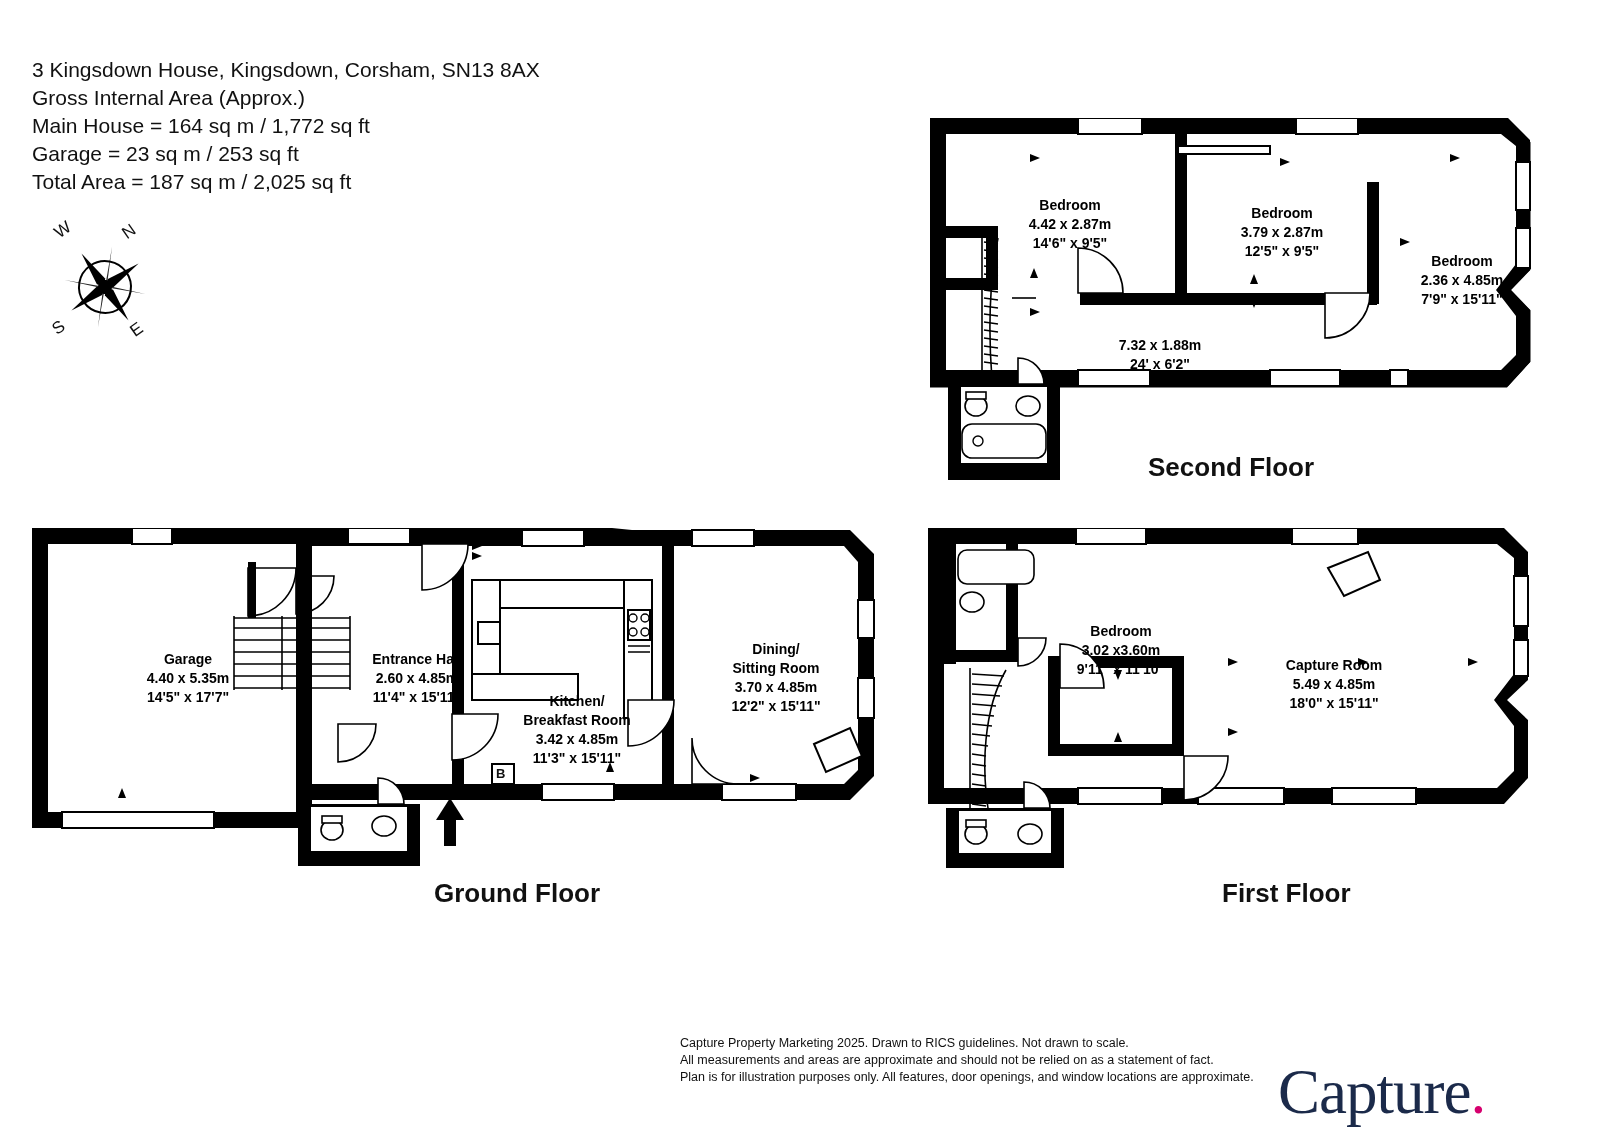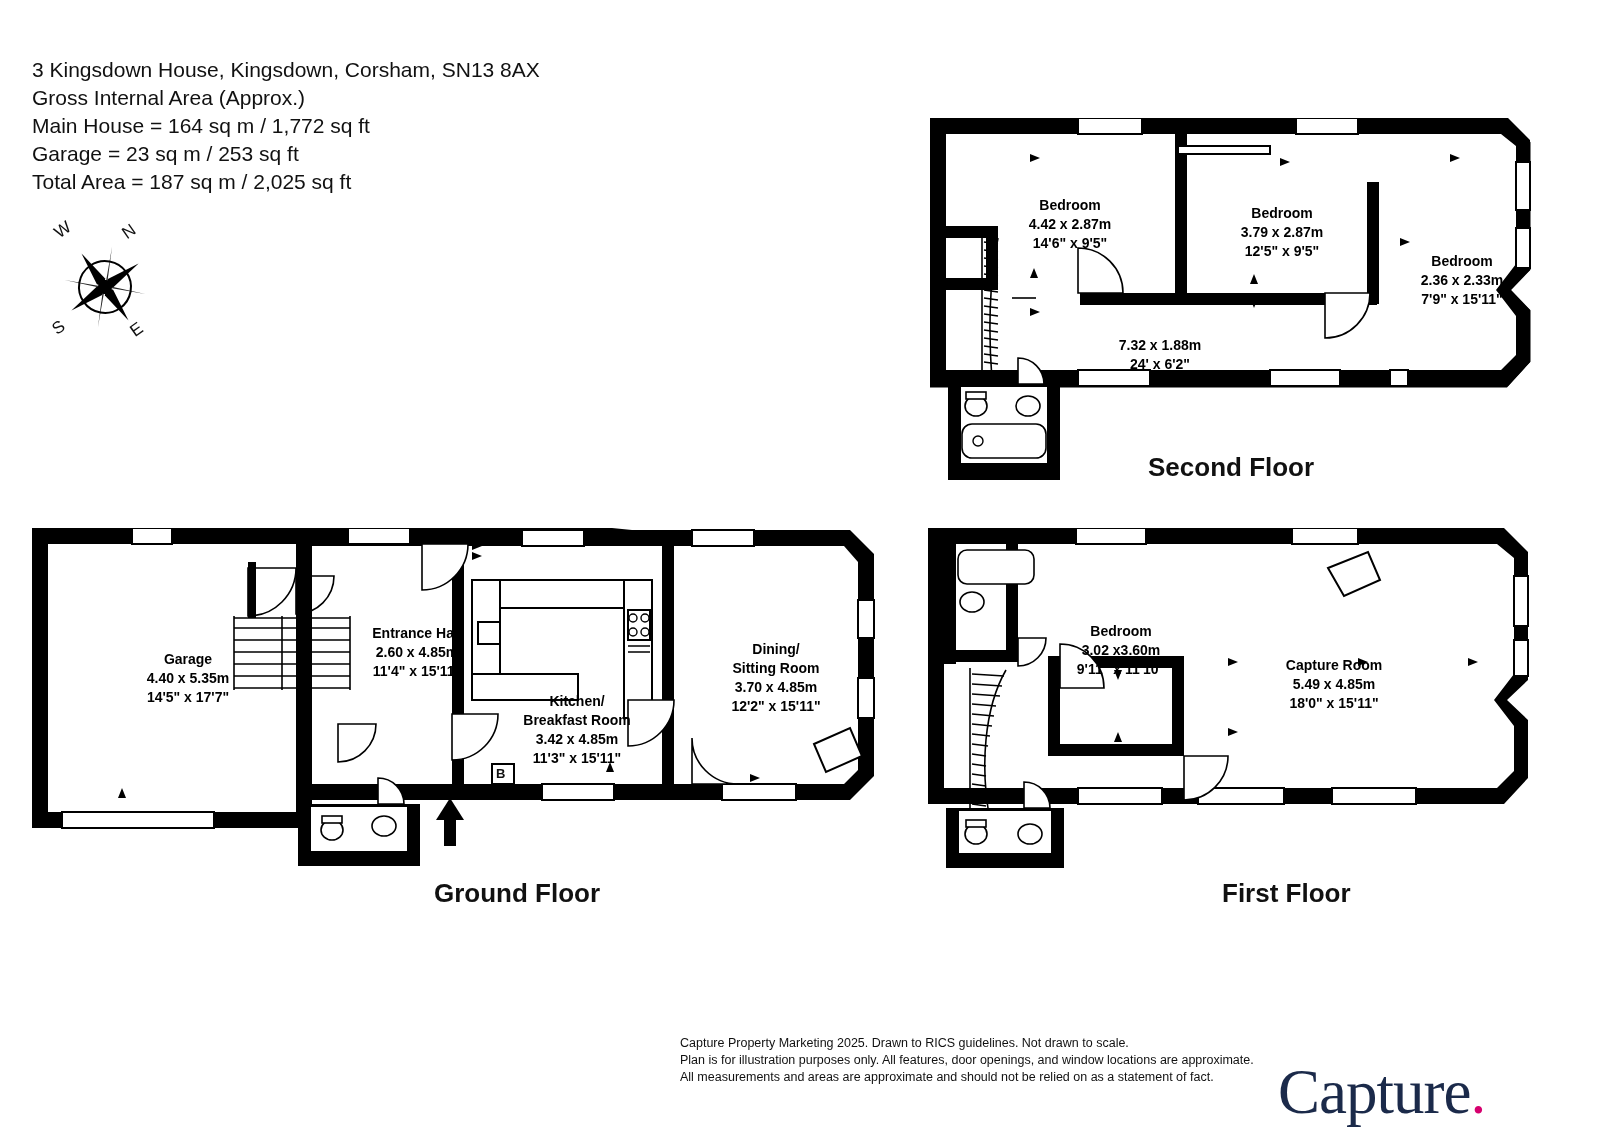--- a/index.html
+++ b/index.html
@@ -126,21 +126,21 @@
     <span>4.42 x 2.87m</span>
     <span>14'6" x 9'5"</span>
   </div>
   <div class="room-txt" style="left:272px;top:86px;width:160px;">
     <span>Bedroom</span>
     <span>3.79 x 2.87m</span>
     <span>12'5" x 9'5"</span>
   </div>
   <div class="room-txt" style="left:452px;top:134px;width:160px;">
     <span>Bedroom</span>
-    <span>2.36 x 2.33m</span>
+    <span>2.36 x 4.85m</span>
     <span>7'9" x 15'11"</span>
   </div>
   <div class="room-txt" style="left:140px;top:218px;width:180px;">
     <span>7.32 x 1.88m</span>
     <span>24' x 6'2"</span>
   </div>
 </div>
 <div class="abs floor-label" style="left:1148px;top:452px;">Second Floor</div>
 
 <div class="abs" style="left:928px;top:528px;width:620px;height:340px;">
@@ -308,21 +308,21 @@
       <polygon points="574,244 578,234 582,244"></polygon>
       <polygon points="718,246 728,250 718,254"></polygon>
       <polygon points="440,14 450,18 440,22"></polygon>
     </g>
   </svg>
   <div class="room-txt" style="left:76px;top:122px;width:160px;">
     <span>Garage</span>
     <span>4.40 x 5.35m</span>
     <span>14'5" x 17'7"</span>
   </div>
-  <div class="room-txt" style="left:300px;top:96px;width:170px;">
+  <div class="room-txt" style="left:300px;top:122px;width:170px;">
     <span>Entrance Hall</span>
     <span>2.60 x 4.85m</span>
     <span>11'4" x 15'11"</span>
   </div>
   <div class="room-txt" style="left:450px;top:164px;width:190px;">
     <span>Kitchen/</span>
     <span>Breakfast Room</span>
     <span>3.42 x 4.85m</span>
     <span>11'3" x 15'11"</span>
   </div>
@@ -331,16 +331,16 @@
     <span>Sitting Room</span>
     <span>3.70 x 4.85m</span>
     <span>12'2" x 15'11"</span>
   </div>
   <div class="abs" style="left:464px;top:238px;font-size:13px;font-weight:bold;">B</div>
 </div>
 <div class="abs floor-label" style="left:434px;top:878px;">Ground Floor</div>
 
 <div class="abs" id="footer">
   <div>Capture Property Marketing 2025. Drawn to RICS guidelines.  Not drawn to scale.</div>
+  <div>All measurements and areas are approximate and should not be relied on as a statement of fact.</div>
   <div>Plan is for illustration purposes only. All features, door openings, and window locations are approximate.</div>
-  <div>All measurements and areas are approximate and should not be relied on as a statement of fact.</div>
 </div>
 <div class="abs" id="brand"><span>Capture</span><span class="dot">.</span></div>
 
 </body></html>

